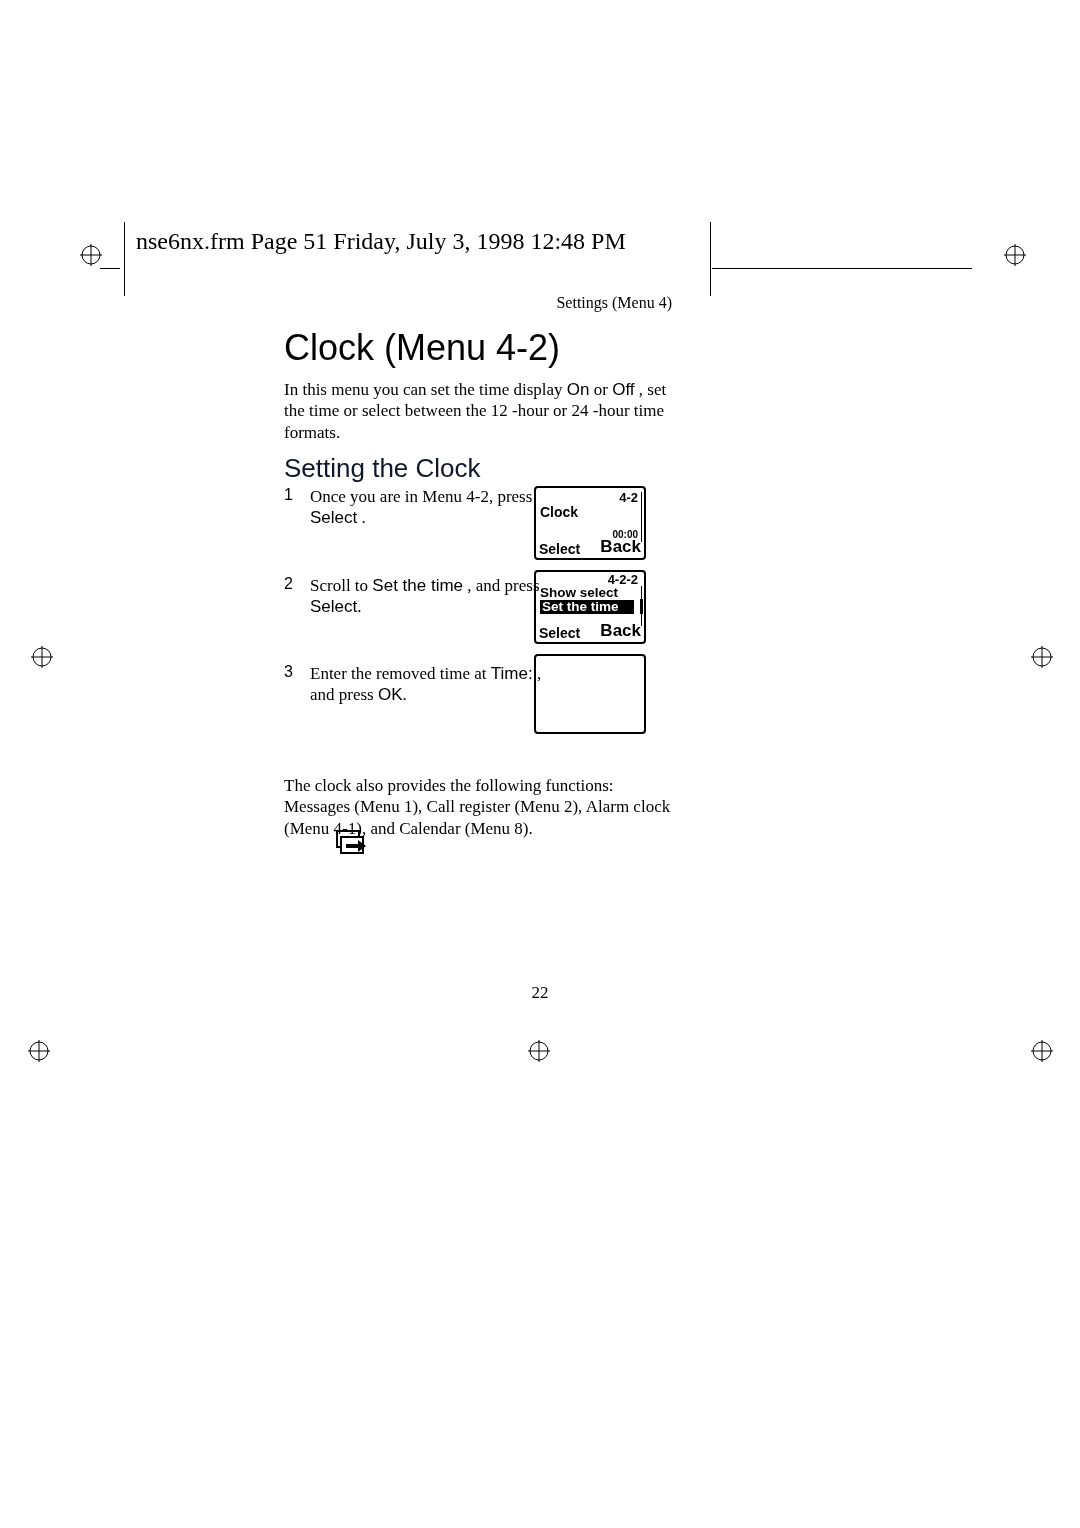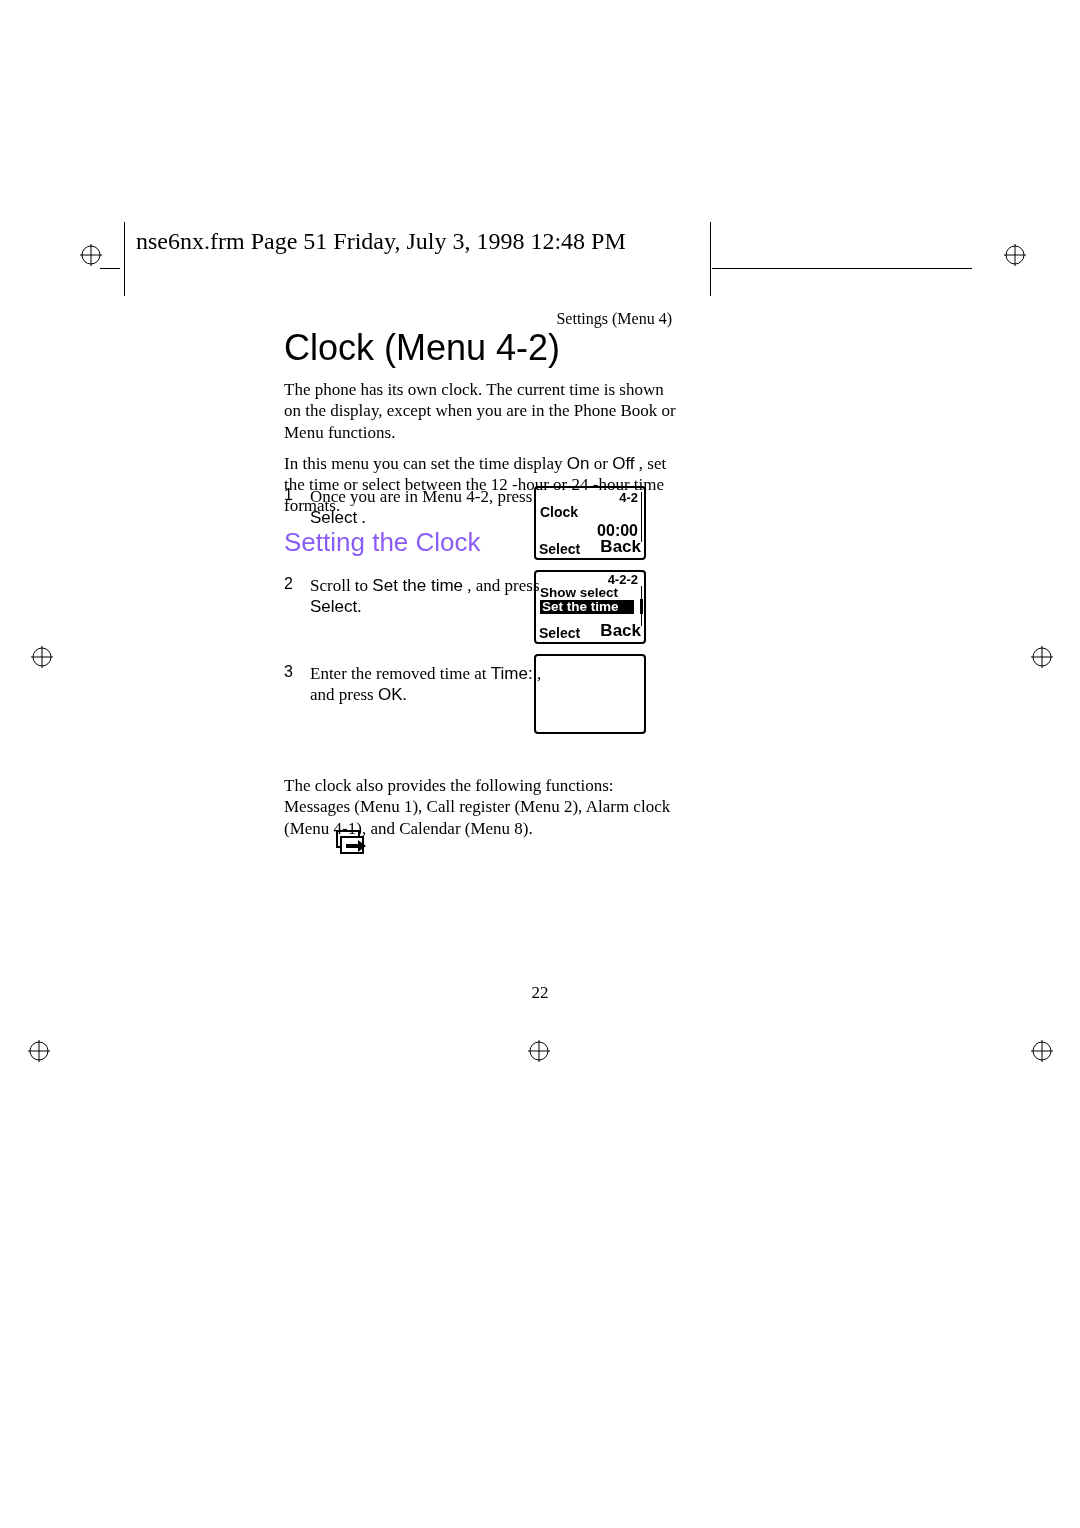--- a/index.html
+++ b/index.html
@@ -62,21 +62,21 @@
 
     .page-header-text {
       position: absolute;
       top: 228px;
       left: 136px;
       font-size: 24px;
     }
 
     .breadcrumb {
       position: absolute;
-      top: 310px;
+      top: 294px;
       right: 408px;
       font-size: 16px;
       text-align: left;
     }
 
     .content {
       position: absolute;
       top: 327px;
       left: 284px;
       width: 395px;
@@ -94,21 +94,21 @@
       margin-bottom: 10px;
     }
     .body-text {
       font-size: 17px;
       line-height: 1.25;
       margin-bottom: 10px;
     }
     h2.subsection {
       font-family: Arial, sans-serif;
       font-weight: normal;
-      color: #8b5cf6;
+      color: #0f172a;
       font-size: 26px;
       margin-top: 2px;
       margin-bottom: 12px;
     }
 
     .steps-area {
       position: absolute;
       top: 486px;
       left: 284px;
       width: 395px;
@@ -147,21 +147,21 @@
       height: 74px;
       position: relative;
       font-family: Arial, sans-serif;
       font-weight: bold;
       margin-bottom: 10px;
       overflow: hidden;
       padding-left: 16px;
     }
     .screen .menu-no { position: absolute; top: 2px; right: 6px; font-size: 13px; }
     .screen .title-row { position: absolute; top: 16px; left: 4px; font-size: 14px; }
-    .screen .time-row { position: absolute; bottom: 18px; right: 6px; font-size: 16px; }
+    .screen .time-row { position: absolute; bottom: 18px; right: 6px; font-size: 10px; }
     .screen .soft-left { position: absolute; bottom: 1px; left: 3px; font-size: 14px; }
     .screen .soft-right { position: absolute; bottom: 1px; right: 3px; font-size: 17px; }
     .screen .scroll-track {
       position: absolute; right: 2px; top: 16px; width: 3px; height: 34px; background: #000;
     }
     .screen .scroll-track.short { top: 4px; height: 50px; background: #000; width:1px; }
 
     .screen.list .menu-no { top: 0px; }
     .screen.list .line { position: absolute; left: 4px; right: 10px; font-size: 13.5px; line-height: 14px; }
     .screen.list .line.sel { background: #000; color: #fff; padding: 0 2px; }
@@ -266,21 +266,20 @@
 <div class="hr-top-right"></div>
 <div class="vline-left"></div>
 <div class="vline-right"></div>
 
 <div class="page-header-text">nse6nx.frm  Page 51  Friday, July 3, 1998  12:48 PM</div>
 
 <div class="breadcrumb">Settings (Menu 4)</div>
 
 <div class="content full">
   <h1 class="section-title">Clock (Menu 4-2)</h1>
-  <p class="body-text">The phone has its own clock. The current time is shown on the display, except when you are in the Phone Book or Menu functions.</p>
   <p class="body-text">
     <span>In this menu you can set the time display </span><span class="cmd" style="font-family:Arial,sans-serif">On</span><span> or </span><span class="cmd" style="font-family:Arial,sans-serif">Off</span><span> , set the time or select between the 12 -hour or 24 -hour time formats.</span>
   </p>
   <h2 class="subsection">Setting the Clock</h2>
 </div>
 
 <div class="steps-area">
   <div class="step-row">
     <div class="step-num">1</div>
     <div class="step-text">

